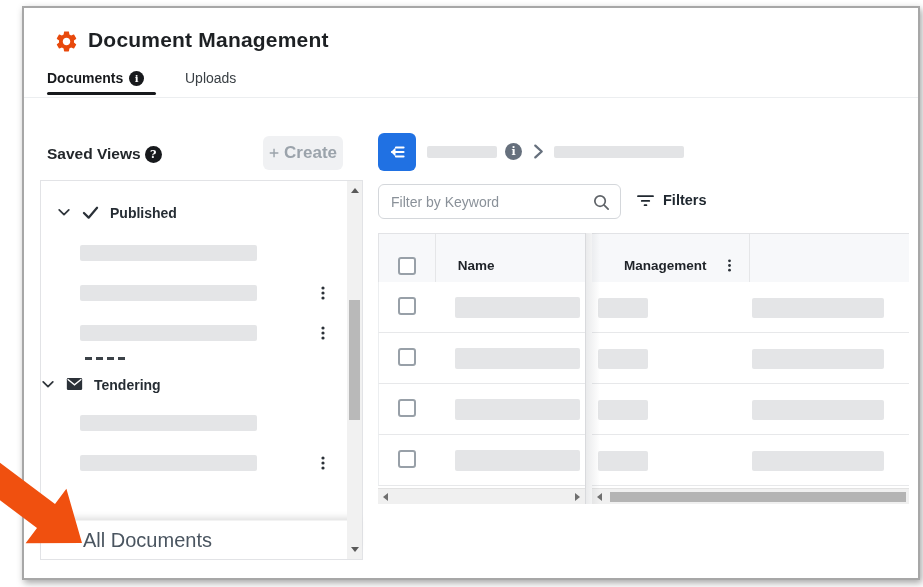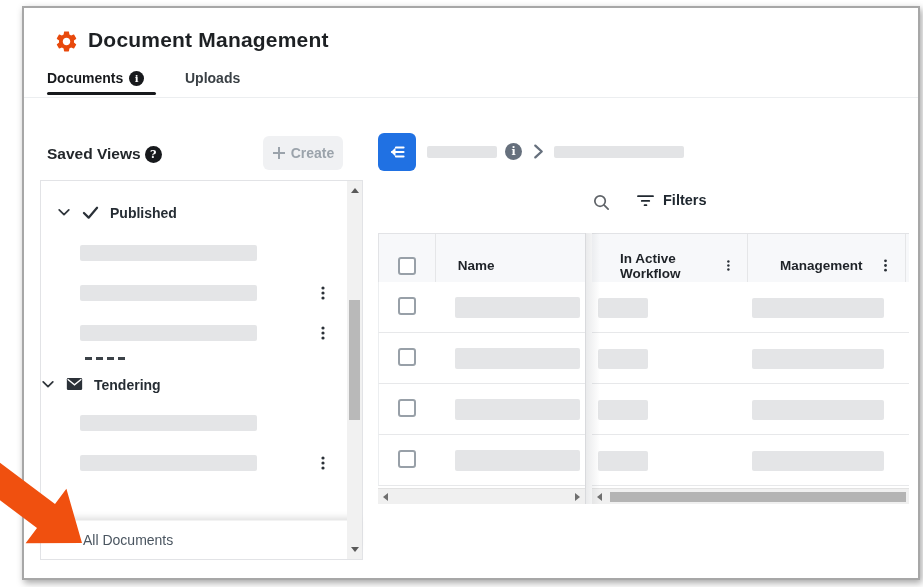--- a/index.html
+++ b/index.html
@@ -16,28 +16,28 @@
   .tab-underline{position:absolute;left:23px;top:24px;width:109px;height:3px;background:#17191c;border-radius:2px;}
   .circle-icon{display:inline-flex;align-items:center;justify-content:center;border-radius:50%;
     color:#fff;font-weight:bold;font-family:"DejaVu Serif",serif;}
   .info-dark{width:15px;height:15px;background:#17191c;font-size:10px;}
   .help-dark{width:17px;height:17px;background:#17191c;font-size:11px;}
   .info-gray{width:17px;height:17px;background:#66707d;font-size:11px;}
 
   
   .sv-heading{position:absolute;left:23px;top:137px;font-size:15.5px;font-weight:bold;color:#23272b;display:flex;align-items:center;gap:4px;}
   .create-btn{position:absolute;left:239px;top:128px;width:80px;height:34px;background:#f0f1f3;border:none;border-radius:6px;
-    color:#9ba3ab;font-size:14px;font-weight:bold;display:flex;align-items:center;justify-content:center;gap:5px;cursor:default;}
+    color:#9ba3ab;font-size:17px;font-weight:bold;display:flex;align-items:center;justify-content:center;gap:5px;cursor:default;}
   .sidebar-box{position:absolute;left:16px;top:172px;width:321px;height:378px;border:1px solid #e2e3e6;background:#fff;}
   .tree-row{position:absolute;display:flex;align-items:flex-start;gap:11px;font-size:14px;font-weight:bold;color:#262d34;}
   .skel{background:#e4e5e7;border-radius:2px;position:absolute;}
   .kebab{position:absolute;width:16px;height:16px;}
   .sb-footer{position:absolute;left:0;bottom:0;width:100%;height:38px;background:#fff;display:flex;align-items:center;
     box-shadow:0 -6px 7px -4px rgba(0,0,0,.14);border-top:1px solid #f3f3f3;}
-  .sb-footer span{margin-left:42px;font-size:14px;color:#4a5560;cursor:pointer;}
+  .sb-footer span{margin-left:42px;font-size:20px;color:#4a5560;cursor:pointer;}
   .vscroll{position:absolute;right:0;top:0;width:15px;height:100%;background:#f1f1f1;z-index:5;}
   .vthumb{position:absolute;left:2px;width:11px;background:#b9b9b9;}
   .tri{width:0;height:0;position:absolute;left:4px;}
   .tri.up{border-left:4px solid transparent;border-right:4px solid transparent;border-bottom:5px solid #5a5a5a;top:7px;}
   .tri.down{border-left:4px solid transparent;border-right:4px solid transparent;border-top:5px solid #5a5a5a;bottom:7px;}
   .remnant{position:absolute;display:flex;gap:4px;}
   .remnant i{display:block;width:7px;height:3px;background:#3c4248;}
 
   
   .collapse-btn{position:absolute;left:354px;top:125px;width:38px;height:38px;background:#2071e3;border:none;border-radius:6px;
@@ -77,21 +77,21 @@
   <svg class="abs" style="left:30px;top:21px;" width="25" height="25" viewBox="0 0 24 24">
     <path fill="#e8490c" d="M19.14 12.94c.04-.3.06-.61.06-.94s-.02-.64-.07-.94l2.03-1.58c.18-.14.23-.41.12-.61l-1.92-3.32c-.12-.22-.37-.29-.59-.22l-2.39.96c-.5-.38-1.03-.7-1.62-.94l-.36-2.54c-.04-.24-.24-.41-.48-.41h-3.84c-.24 0-.43.17-.47.41l-.36 2.54c-.59.24-1.13.57-1.62.94l-2.39-.96c-.22-.08-.47 0-.59.22L2.74 8.87c-.12.21-.08.47.12.61l2.03 1.58c-.05.3-.09.63-.09.94s.02.64.07.94l-2.03 1.58c-.18.14-.23.41-.12.61l1.92 3.32c.12.22.37.29.59.22l2.39-.96c.5.38 1.03.7 1.62.94l.36 2.54c.05.24.24.41.48.41h3.84c.24 0 .44-.17.47-.41l.36-2.54c.59-.24 1.13-.56 1.62-.94l2.39.96c.22.08.47 0 .59-.22l1.92-3.32c.12-.22.07-.47-.12-.61l-2.01-1.58zM12 15.6c-1.98 0-3.6-1.62-3.6-3.6s1.62-3.6 3.6-3.6 3.6 1.62 3.6 3.6-1.62 3.6-3.6 3.6z"></path>
   </svg>
   <div class="app-title">Document Management</div>
 
   <div class="tabbar">
     <div class="tab active" style="left:23px;">
       <span>Documents</span>
       <span class="circle-icon info-dark">i</span>
     </div>
-    <div class="tab" style="left:161px;font-weight:bold;">
+    <div class="tab" style="left:161px;">
       <span>Uploads</span>
     </div>
     <div class="tab-underline"></div>
   </div>
 
   <div class="sv-heading">
     <span>Saved Views</span>
     <span class="circle-icon help-dark">?</span>
   </div>
   <button class="create-btn">
@@ -178,20 +178,21 @@
       <path d="M8.5 5.5 4 10l4.5 4.5z" fill="#fff"></path>
     </svg>
   </button>
   <div class="bc-bar" style="left:403px;width:70px;"></div>
   <span class="circle-icon info-gray abs" style="left:481px;top:135px;">i</span>
   <svg class="abs" style="left:506px;top:135px;" width="17" height="17" viewBox="0 0 16 16">
       <path d="M5 2.5 11 8l-6 5.5" fill="none" stroke="#66707d" stroke-width="2.2" stroke-linecap="round" stroke-linejoin="round"></path>
     </svg>
   <div class="bc-bar" style="left:530px;width:130px;"></div>
 
+  <input class="filter-input" type="text" placeholder="Filter by Keyword" style="">
   <svg class="search-ic" width="19" height="19" viewBox="0 0 20 20">
       <circle cx="8.5" cy="8.5" r="5.5" fill="none" stroke="#5f6368" stroke-width="1.8"></circle>
       <line x1="12.8" y1="12.8" x2="17" y2="17" stroke="#5f6368" stroke-width="1.8" stroke-linecap="round"></line>
     </svg>
 
   <div class="filters-btn">
     <svg width="17" height="16" viewBox="0 0 18 16">
         <g stroke="#202830" stroke-width="1.8" stroke-linecap="round">
           <line x1="1" y1="4" x2="17" y2="4"></line>
           <line x1="5" y1="9" x2="13" y2="9"></line>
@@ -234,30 +235,20 @@
         <div class="htri left"></div>
         <div class="htri right"></div>
       </div>
     </div>
 
     <div class="frozen-edge" style="left:207px;height:271px;"></div>
     <div class="frozen-shadow" style="left:208px;height:271px;"></div>
 
     <div class="pane" style="left:214px;width:317px;">
       <div class="hdr" style="width:317px;">
-        <div class="hcell" style="width:156px;padding-left:28px;">
-          <span>In Active Workflow</span>
-          <svg width="15" height="15" viewBox="0 0 16 16">
-              <g fill="#2b3138">
-                <circle cx="8" cy="3" r="1.5"></circle>
-                <circle cx="8" cy="8" r="1.5"></circle>
-                <circle cx="8" cy="13" r="1.5"></circle>
-              </g>
-            </svg>
-        </div>
         <div class="hcell" style="width:158px;padding-left:32px;">
           <span>Management</span>
           <svg width="15" height="15" viewBox="0 0 16 16">
               <g fill="#2b3138">
                 <circle cx="8" cy="3" r="1.5"></circle>
                 <circle cx="8" cy="8" r="1.5"></circle>
                 <circle cx="8" cy="13" r="1.5"></circle>
               </g>
             </svg>
         </div>

